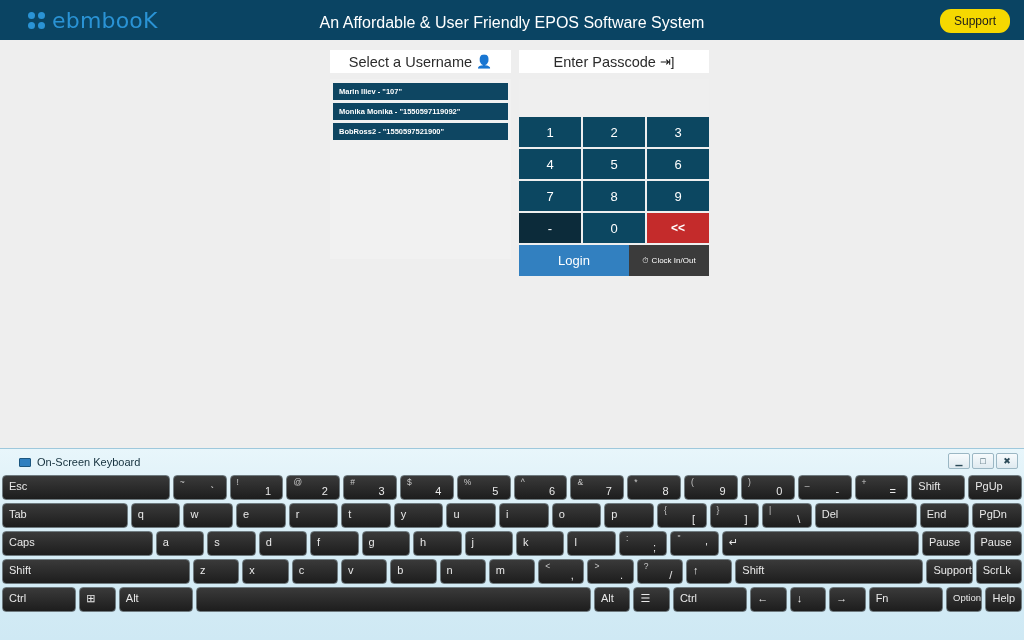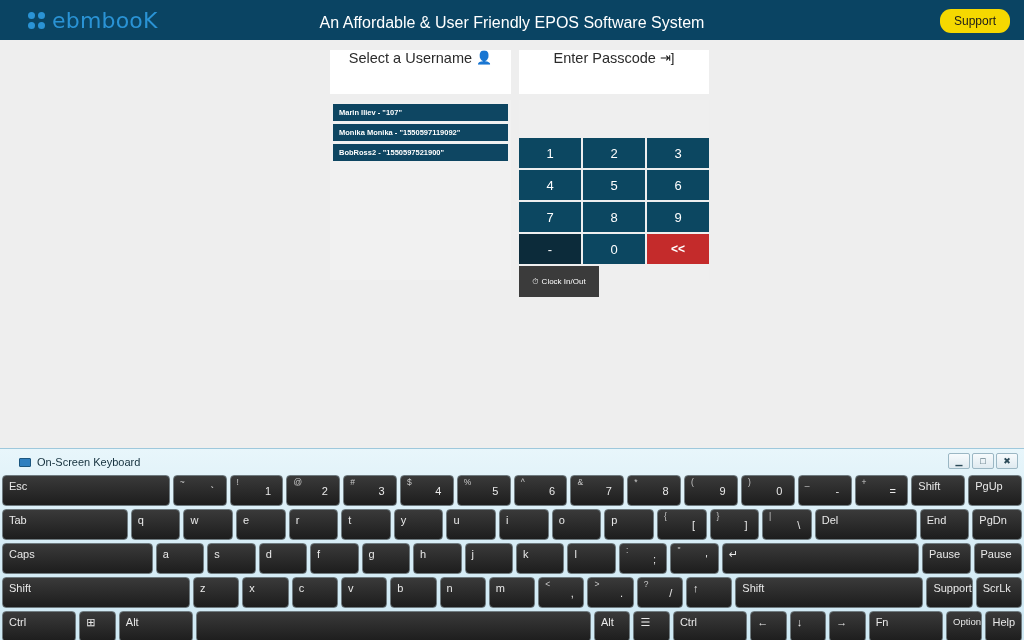--- a/index.html
+++ b/index.html
@@ -46,22 +46,22 @@
     font-family: "Liberation Sans", sans-serif;
   }
 
   
   .login-wrap { position: absolute; left: 330px; top: 50px; display: flex; gap: 8px; }
   .col { display: flex; flex-direction: column; }
   .col-left { width: 181px; }
   .col-right { width: 190px; }
 
   .panel-head {
-    background: #ffffff; height: 44px;
-    display: flex; align-items: flex-start; justify-content: center;
+    background: #ffffff; height: 23px;
+    display: flex; align-items: center; justify-content: center;
     font-size: 14.5px; color: #2b2b2b; gap: 4px;
     margin-bottom: 6px;
   }
   .panel-head .glyph { font-size: 13px; color: #111; }
 
   .user-list {
     background: #f1f1f1; height: 180px; padding: 4px 3px;
   }
   .user-item {
     background: #0e4662; color: #ffffff;
@@ -114,21 +114,21 @@
   }
   .win-btns { position: absolute; right: 6px; top: 4px; display: flex; gap: 2px; }
   .win-btn {
     width: 22px; height: 16px; border: 1px solid #9bb7c4;
     background: linear-gradient(180deg,#f7fbfd,#dfeaf0);
     display: flex; align-items: center; justify-content: center;
     font-size: 9px; color: #2b4a58; cursor: pointer; border-radius: 2px;
   }
 
   .kb { padding: 0 2px; }
-  .krow { display: flex; gap: 3px; margin-bottom: 3px; height: 31px; }
+  .krow { display: flex; gap: 3px; margin-bottom: 3px; height: 25px; }
   .k {
     background: linear-gradient(180deg,#3a3a3a 0%, #2a2a2a 55%, #1d1d1d 100%);
     border: 1px solid #6f7b80; border-radius: 4px;
     color: #e9e9e9; position: relative; cursor: pointer;
     flex: 1 1 0; min-width: 0; overflow: hidden;
   }
   .k .main {
     position: absolute; left: 6px; top: 4px; font-size: 11px;
   }
   .k.dual .main { left: auto; right: 22%; top: 9px; font-size: 11px; }
@@ -190,20 +190,21 @@
             <button class="key">5</button>
             <button class="key">6</button>
             <button class="key">7</button>
             <button class="key">8</button>
             <button class="key">9</button>
             <button class="key dark">-</button>
             <button class="key">0</button>
             <button class="key red">&lt;&lt;</button>
           </div>
         <div class="bottom-row">
+          <button class="btn-login">Login</button>
           <button class="btn-clock">
             <span>⏱</span>
             <span>Clock In/Out</span>
           </button>
         </div>
       </div>
     </div>
 
   </div>
 

